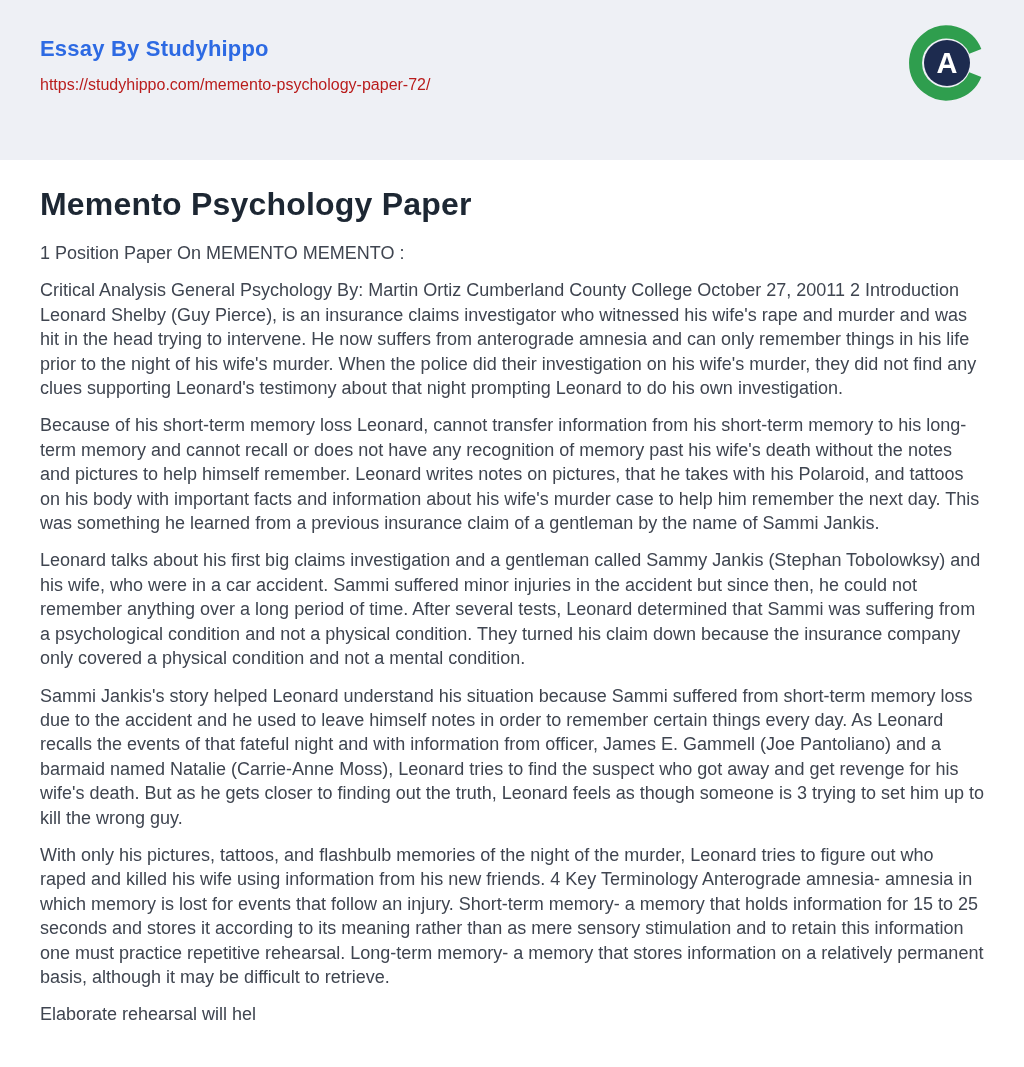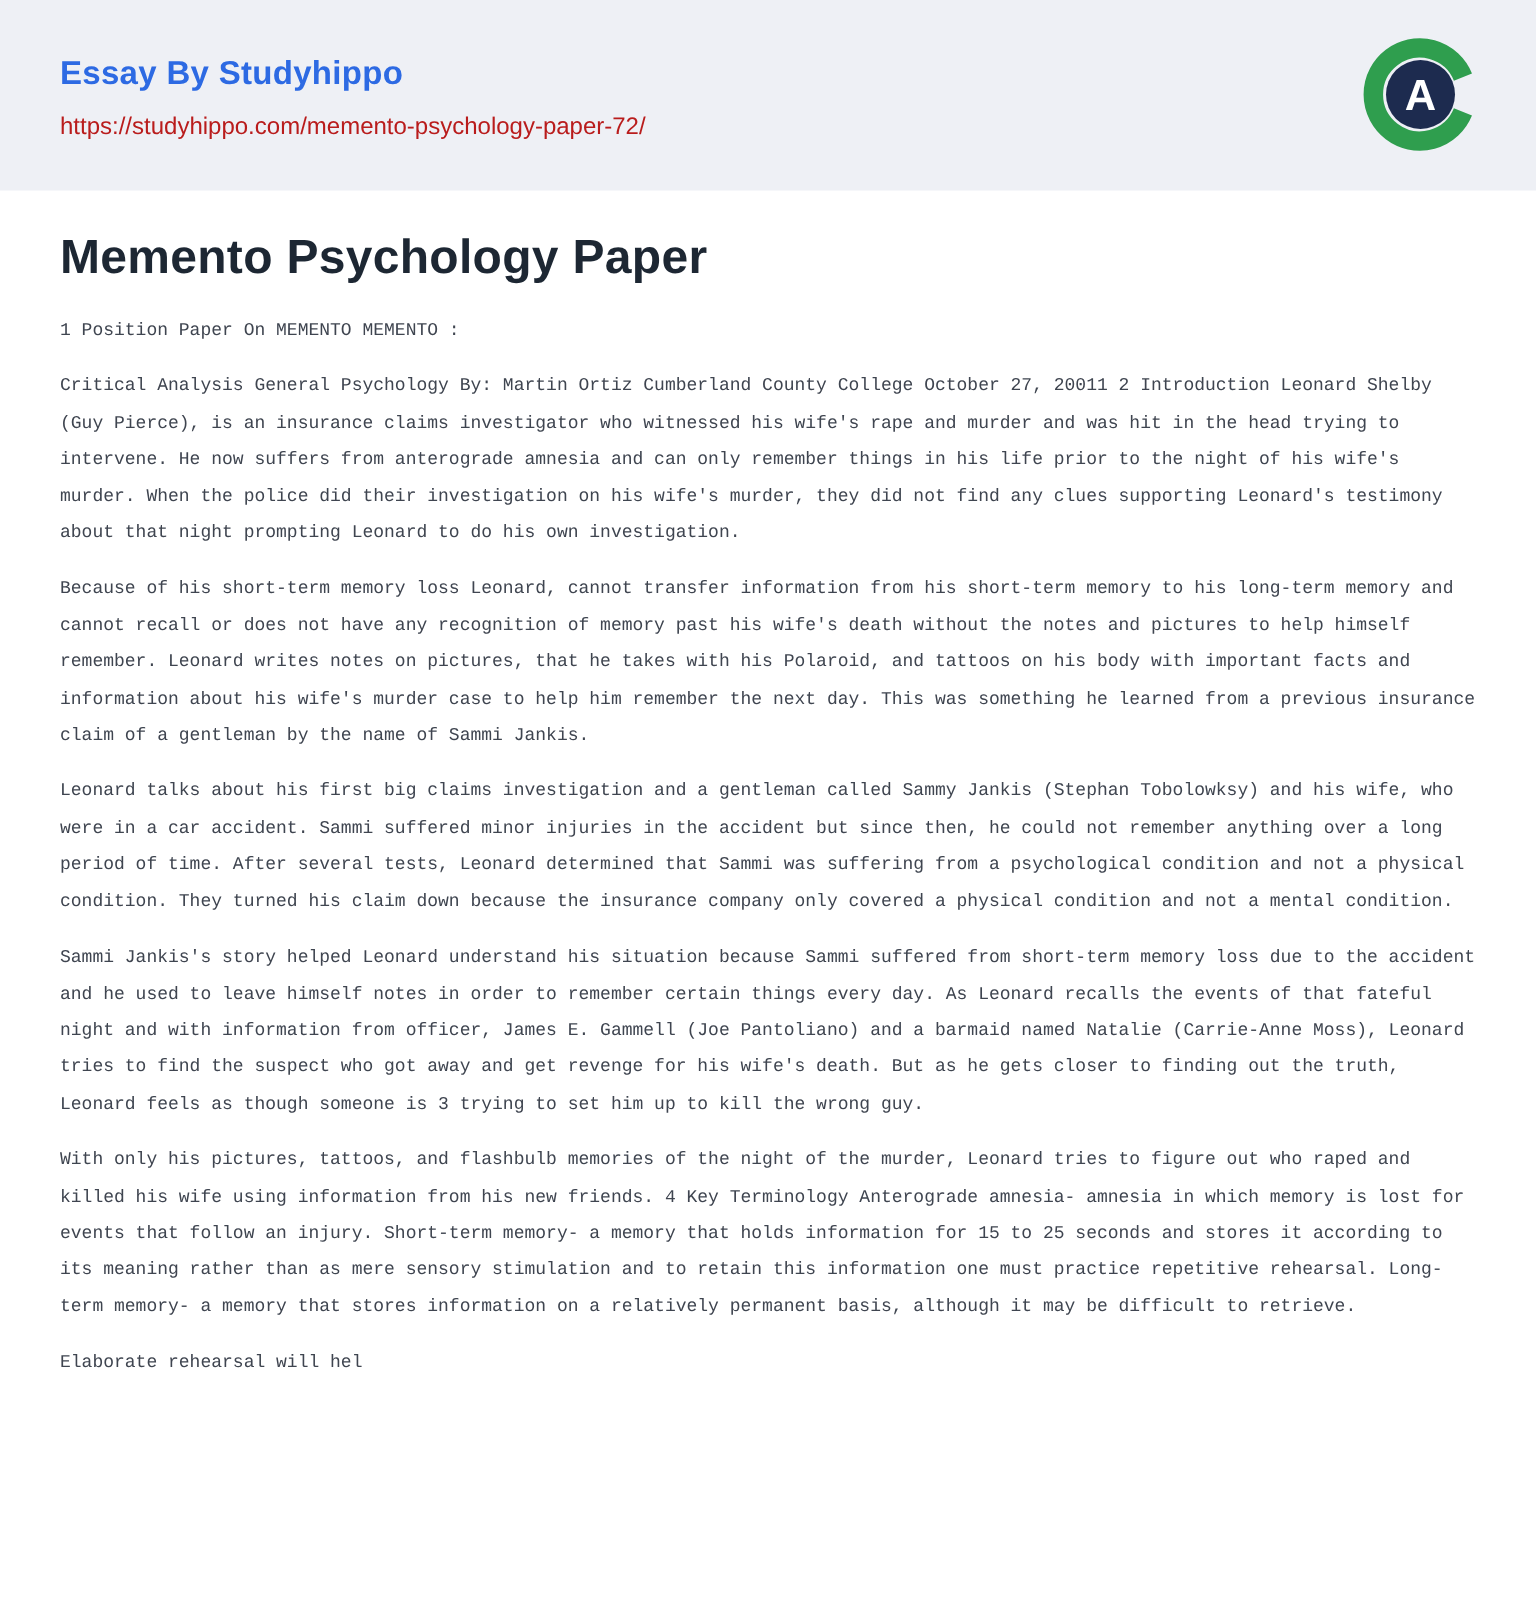--- a/index.html
+++ b/index.html
@@ -13,21 +13,21 @@
     width: 1024px;
     min-height: 1067px;
     position: relative;
   }
 
   
   .page-header {
     position: relative;
     background: #eef0f5;
     padding: 36px 40px 26px 40px;
-    height: 127px;
+    height: 160px;
   }
   .byline {
     color: #2d6ae3;
     font-size: 22px;
     font-weight: 700;
     letter-spacing: 0.2px;
     margin: 0 0 14px 0;
   }
   .source-url {
     color: #b91c1c;
@@ -50,25 +50,24 @@
   }
   .article-title {
     color: #1d2733;
     font-size: 32px;
     font-weight: 700;
     margin: 0 0 18px 0;
     letter-spacing: 0.2px;
   }
   .article p {
     color: #3f4550;
-    font-size: 12px;
+    font-size: 18px;
     line-height: 24.4px;
     margin: 0 0 13px 0;
     max-width: 946px;
-    font-family: Liberation Mono, monospace;
   }
   .article p:last-child { margin-bottom: 12px; }
 </style>
 </head>
 <body>
 
 <header class="page-header">
   <h2 class="byline">Essay By Studyhippo</h2>
   <a class="source-url" href="#">https://studyhippo.com/memento-psychology-paper-72/</a>
 

